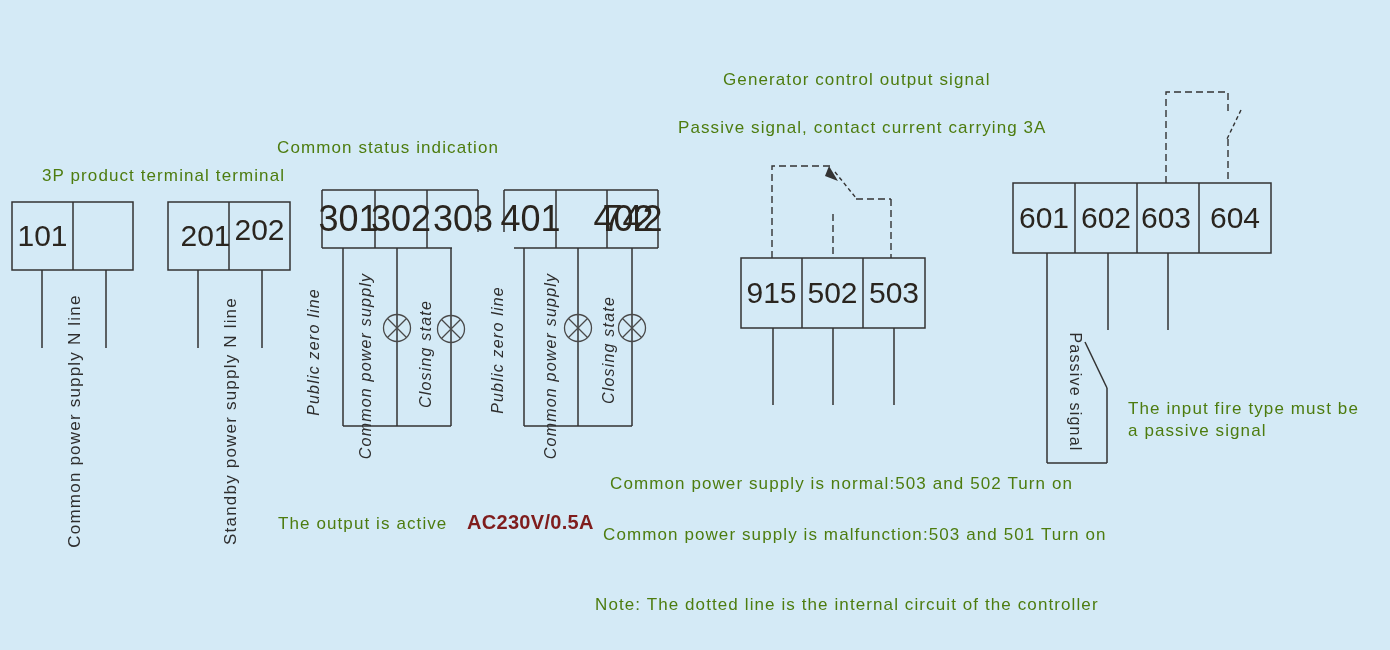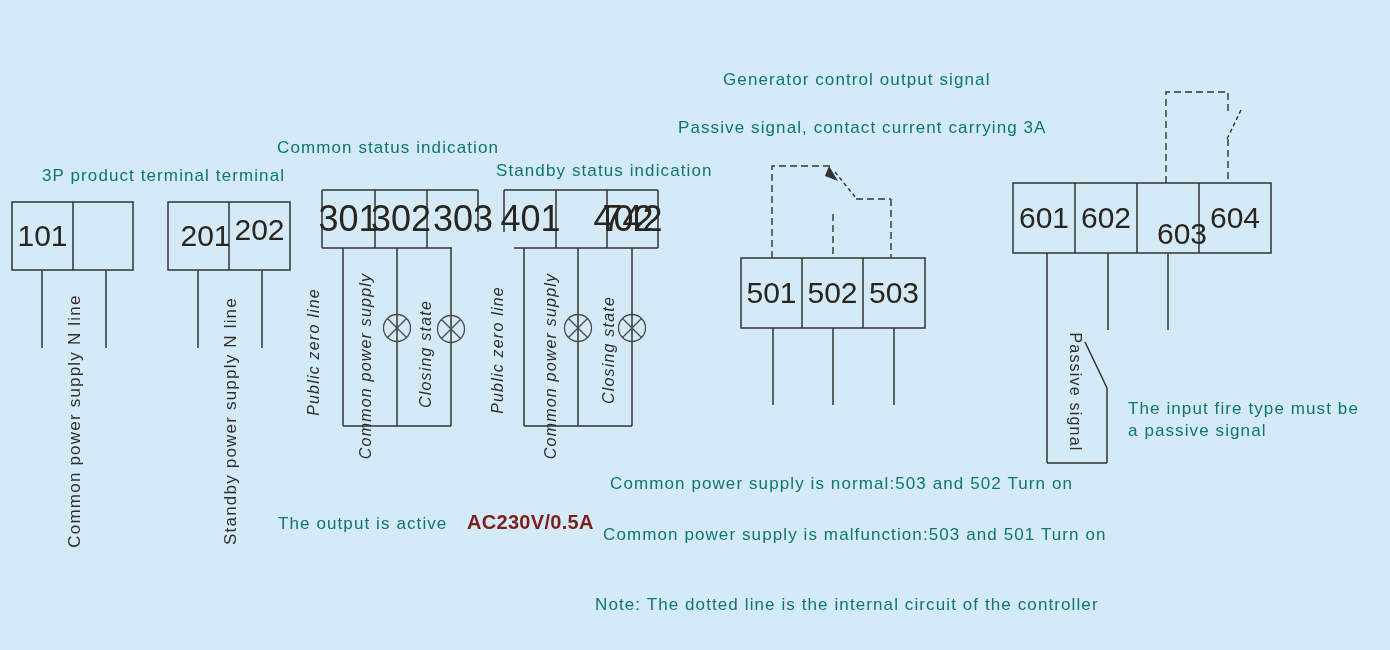--- a/index.html
+++ b/index.html
@@ -8,21 +8,21 @@
     width:1390px;height:650px;
     background:#d4eaf6;
     font-family:"Liberation Sans", sans-serif;
     overflow:hidden;
   }
   svg.wires{position:absolute;left:0;top:0;}
   .lbl{
     position:absolute;
     font-size:17px;
     letter-spacing:1.1px;
-    color:#0f766e;
+    color:#4d7c0f;
     white-space:nowrap;
     text-align:center;
   }
   .num{
     position:absolute;
     display:flex;align-items:center;justify-content:center;
     color:#2a251f;
     white-space:nowrap;
   }
   .num.big{font-size:30px;}
@@ -120,44 +120,43 @@
 
     <g stroke="#333" stroke-width="1.4" fill="none" stroke-dasharray="7 4">
       <path d="M1166,183 V92 H1228 V112"></path>
       <path d="M1241,110 L1227,139" stroke-dasharray="4 3"></path>
       <path d="M1228,139 V183"></path>
     </g>
   </svg>
 
   <div class="lbl" style="left:42px;top:166px;">3P product terminal terminal</div>
   <div class="lbl" style="left:277px;top:138px;">Common status indication</div>
-  <div class="lbl" style="left:496px;top:161px;">Standby status indication</div>
   <div class="lbl" style="left:723px;top:70px;">Generator control output signal</div>
   <div class="lbl" style="left:678px;top:118px;">Passive signal, contact current carrying 3A</div>
 
   <div class="num big" style="left:12px;top:202px;width:61px;height:68px;border-radius:23px;">101</div>
 
   <div class="num big" style="left:168px;top:202px;width:75px;height:68px;">201</div>
   <div class="num big" style="left:229px;top:202px;width:61px;height:56px;">202</div>
 
   <div class="num mid" style="left:322px;top:190px;width:53px;height:58px;">301</div>
   <div class="num mid" style="left:375px;top:190px;width:52px;height:58px;">302</div>
   <div class="num mid" style="left:427px;top:190px;width:72px;height:58px;text-align:center;">303</div>
 
   <div class="num mid" style="left:505px;top:190px;width:51px;height:58px;">401</div>
   <div class="num mid" style="left:574px;top:190px;width:51px;height:58px;padding-left:24px;">402</div>
   <div class="num mid" style="left:607px;top:190px;width:51px;height:58px;">742</div>
 
-  <div class="num big" style="left:741px;top:258px;width:61px;height:70px;">501</div>
+  <div class="num big" style="left:741px;top:258px;width:61px;height:70px;">915</div>
   <div class="num big" style="left:802px;top:258px;width:61px;height:70px;">502</div>
   <div class="num big" style="left:863px;top:258px;width:62px;height:70px;">503</div>
 
   <div class="num big" style="left:1013px;top:183px;width:62px;height:70px;">601</div>
   <div class="num big" style="left:1075px;top:183px;width:62px;height:70px;">602</div>
-  <div class="num big" style="left:1137px;top:199px;width:58px;height:70px;margin-left:16px;">603</div>
+  <div class="num big" style="left:1137px;top:183px;width:58px;height:70px;">603</div>
   <div class="num big" style="left:1199px;top:183px;width:72px;height:70px;">604</div>
 
   <div class="vlbl ccw" style="left:-70px;top:411px;width:290px;">Common power supply N line</div>
   <div class="vlbl ccw" style="left:86px;top:411px;width:290px;">Standby power supply N line</div>
   <div class="vlbl ccw it" style="left:235.5px;top:342px;width:155px;">Public zero line</div>
   <div class="vlbl ccw it" style="left:257.5px;top:356px;width:215px;">Common power supply</div>
   <div class="vlbl ccw it" style="left:362.5px;top:344px;width:125px;">Closing state</div>
   <div class="vlbl ccw it" style="left:419.5px;top:340px;width:155px;">Public zero line</div>
   <div class="vlbl ccw it" style="left:442.5px;top:356px;width:215px;">Common power supply</div>
   <div class="vlbl ccw it" style="left:545.5px;top:340px;width:125px;">Closing state</div>

